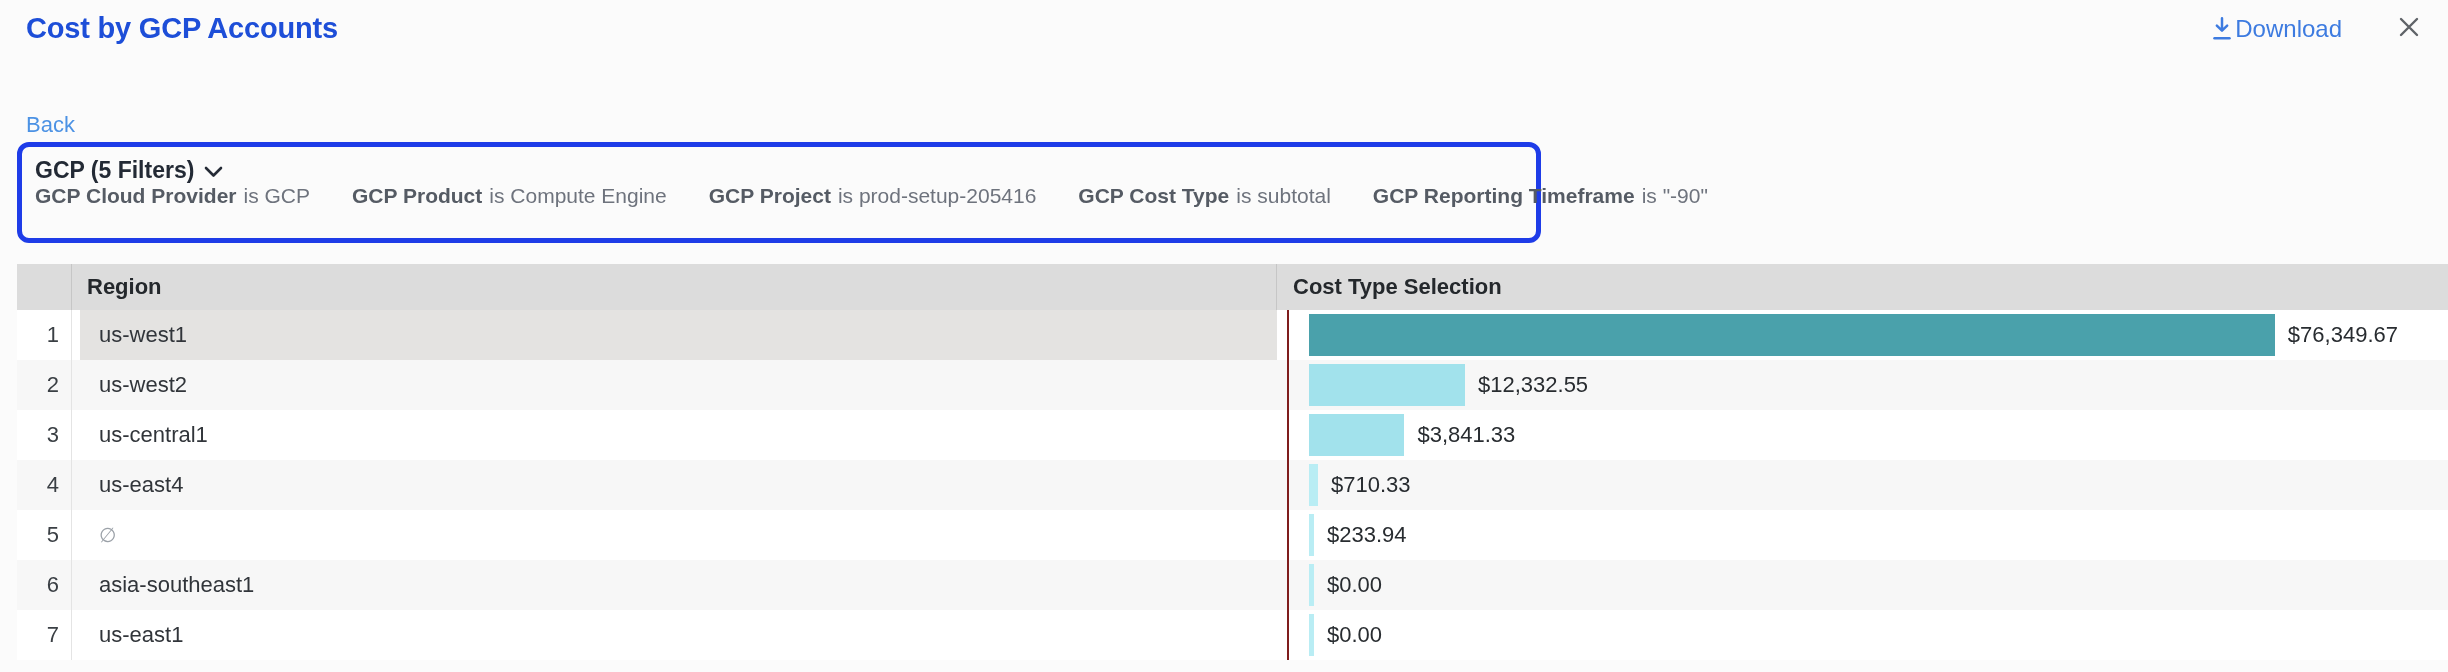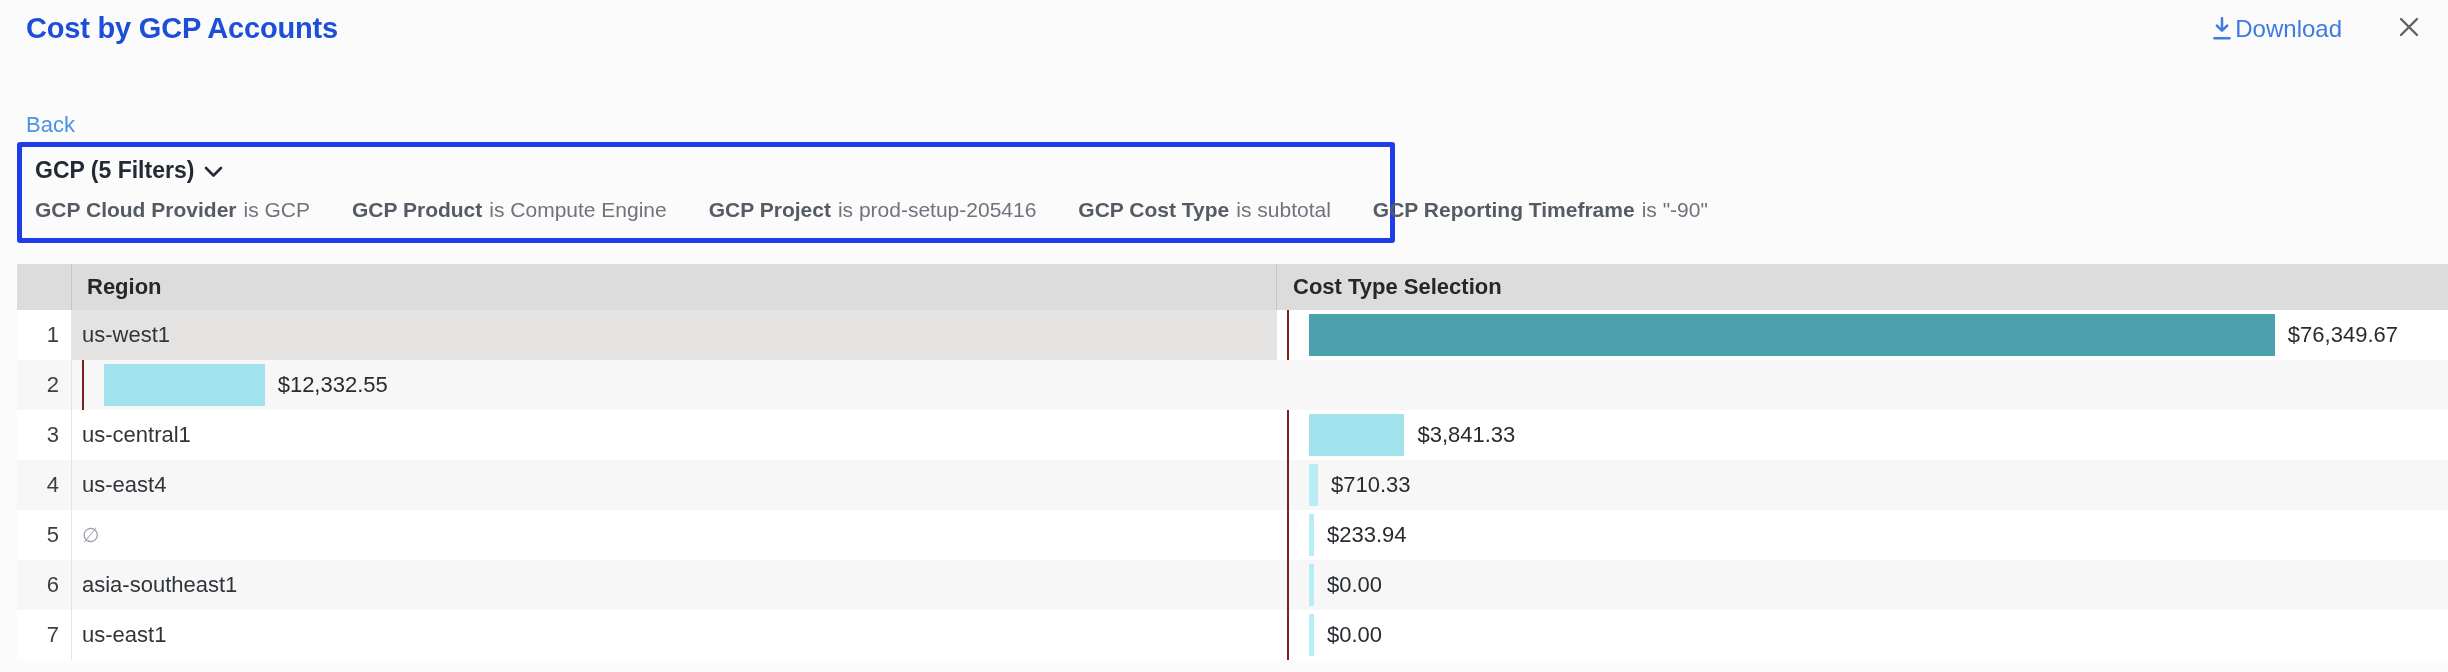--- a/index.html
+++ b/index.html
@@ -37,33 +37,32 @@
 
   
   .back-link {
     position: absolute; top: 112px; left: 26px;
     font-size: 22px; color: #4c92e4; text-decoration: none;
   }
 
   
   .filter-box {
     position: absolute; top: 142px; left: 17px;
-    width: 1378px; height: 101px;
-    border: 5px solid #1e3ce8; border-radius: 3px;
+    width: 1524px; height: 101px;
+    border: 5px solid #1e3ce8; border-radius: 12px;
     padding: 10px 14px 0 13px;
   }
   .filter-summary {
     display: inline-flex; align-items: center; gap: 10px;
     font-size: 23px; font-weight: 700; color: #232a35;
     cursor: pointer; background: none; border: none;
     font-family: inherit;
   }
   .filter-summary svg { display: block; margin-top: 3px; }
   .filter-list {
-    margin-top: 14px;
     display: flex; gap: 42px; white-space: nowrap;
     font-size: 21px;
   }
   .filter-item .f-name { font-weight: 700; color: #555b64; }
   .filter-item .f-cond { font-weight: 400; color: #6e737d; margin-left: 7px; }
 
   
   .cost-table {
     position: absolute; top: 264px; left: 17px; right: 0;
   }
@@ -83,22 +82,23 @@
   }
   .tbody div.trow:nth-of-type(even) { background: #f7f7f7; }
   .cell-num {
     display: flex; align-items: center; justify-content: flex-end;
     padding-right: 12px; height: 100%;
     font-size: 22px; color: #3a3f44;
     border-right: 1px solid #e4e4e4;
   }
   .cell-region {
     display: flex; align-items: center; height: 100%;
-    padding-left: 10px; font-size: 22px; color: #31353a;
+    padding-left: 19px; font-size: 22px; color: #31353a;
     cursor: pointer;
+    margin-left: 8px;
   }
   .trow.selected .cell-region { background: #e4e3e1; }
   .trow.empty-region .cell-region { color: #9ba1a8; font-size: 20px; }
   .cell-bar {
     display: flex; align-items: center; height: 100%;
     margin-left: 10px; border-left: 2px solid #7f1d1d; padding-left: 20px;
   }
   .bar {
     height: 42px; min-width: 5px;
     flex: 0 0 auto; cursor: pointer;
@@ -181,20 +181,21 @@
         <div class="cell-num">1</div>
         <div class="cell-region">us-west1</div>
         <div class="cell-bar">
           <div class="bar" style="background: rgb(74, 161, 171); width: 84.8%;"></div>
           <span class="bar-value">$76,349.67</span>
         </div>
       </div>
 
       <div class="trow">
         <div class="cell-num">2</div>
+        <div class="cell-region">us-west2</div>
         <div class="cell-bar">
           <div class="bar" style="background: rgb(162, 226, 236); width: 13.6975%;"></div>
           <span class="bar-value">$12,332.55</span>
         </div>
       </div>
 
       <div class="trow">
         <div class="cell-num">3</div>
         <div class="cell-region">us-central1</div>
         <div class="cell-bar">

